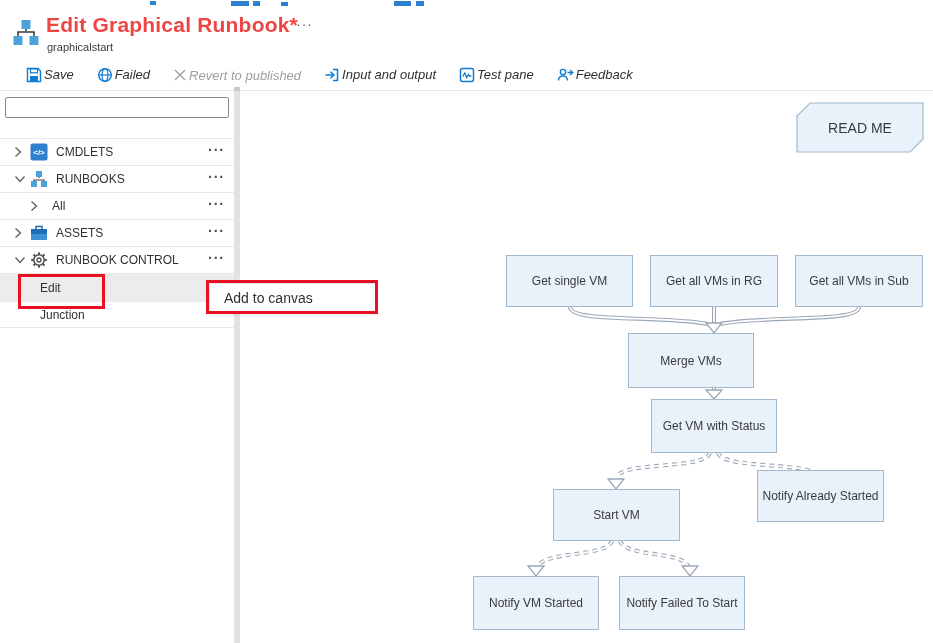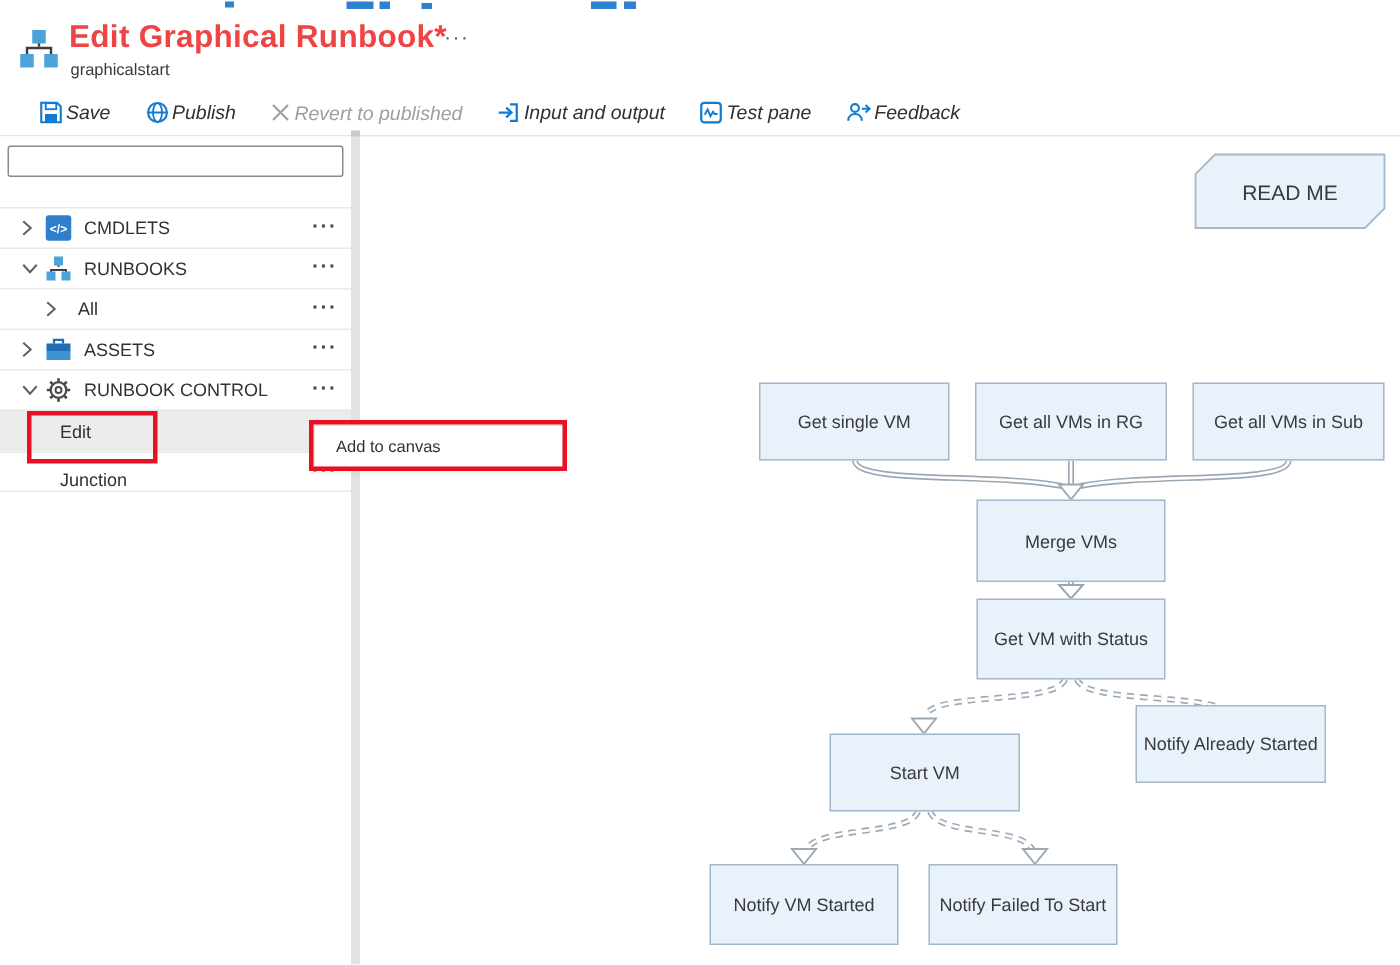--- a/index.html
+++ b/index.html
@@ -32,21 +32,21 @@
   .tree-row .lbl { font-size:12px; color:#323130; margin-left:8px; }
   .tree-row .lbl.noicon { margin-left:10px; }
   .tree-row .dots { position:absolute; right:9px; top:3px; font-size:14px; font-weight:700; color:#4a4a4a; letter-spacing:1px; cursor:pointer; }
   .lastrow { border-bottom:1px solid #e9e9e9; }
 
   .divider { position:absolute; left:234px; top:91px; width:6px; height:552px; background:#e2e2e2; }
   .divider-handle { position:absolute; left:234px; top:87px; width:6px; height:6px; background:#c9c9c9; }
 
   
   .ctx-menu { position:absolute; left:209px; top:283px; width:167px; height:29px; background:#fff; border:1px solid #e3e3e3; box-shadow:0 2px 5px rgba(0,0,0,.12); display:flex; align-items:center; }
-  .ctx-item { font-size:11px; color:#323130; padding-left:14px; cursor:pointer; }
+  .ctx-item { font-size:14px; color:#323130; padding-left:14px; cursor:pointer; }
 
   
   .redbox { position:absolute; border:3px solid #e81123; background:transparent; pointer-events:none; }
 
   
   .node { position:absolute; background:#e9f2fa; border:1px solid #a3b8cb; display:flex; align-items:center; justify-content:center; text-align:center; font-size:12px; color:#3a3a3a; cursor:pointer; padding:2px; }
   .note-label { position:absolute; left:797px; top:103px; width:126px; height:49px; display:flex; align-items:center; justify-content:center; font-size:14px; color:#3a3a3a; cursor:pointer; }
   svg.links { position:absolute; left:0; top:0; pointer-events:none; }
 </style>
 </head>
@@ -83,21 +83,21 @@
     <span>Save</span>
   </div>
   <div class="tb-item">
     <span>
       <svg width="16" height="16" viewBox="0 0 16 16">
           <circle cx="8" cy="8" r="6.3" fill="none" stroke="#0f7bd4" stroke-width="1.4"></circle>
           <ellipse cx="8" cy="8" rx="3" ry="6.3" fill="none" stroke="#0f7bd4" stroke-width="1.2"></ellipse>
           <path d="M1.7 8 h12.6" stroke="#0f7bd4" stroke-width="1.2"></path>
         </svg>
     </span>
-    <span>Publish</span>
+    <span>Failed</span>
   </div>
   <div class="tb-item disabled">
     <span>
       <svg width="14" height="14" viewBox="0 0 14 14">
           <path d="M2 2 L12 12 M12 2 L2 12" stroke="#a19f9d" stroke-width="1.4"></path>
         </svg>
     </span>
     <span>Revert to published</span>
   </div>
   <div class="tb-item">
@@ -171,21 +171,21 @@
     </g>
 
     <polygon points="810,103 923,103 923,139 910,152 797,152 797,116" fill="#e9f2fa" stroke="#a3b8cb" stroke-width="1.2"></polygon>
   </g>
 </svg>
 
 <div class="note-label">READ ME</div>
 <div class="node" style="left:506px;top:255px;width:127px;height:52px;">Get single VM</div>
 <div class="node" style="left:650px;top:255px;width:128px;height:52px;">Get all VMs in RG</div>
 <div class="node" style="left:795px;top:255px;width:128px;height:52px;">Get all VMs in Sub</div>
-<div class="node" style="left:651px;top:333px;width:126px;height:55px;">Merge VMs</div>
+<div class="node" style="left:628px;top:333px;width:126px;height:55px;">Merge VMs</div>
 <div class="node" style="left:651px;top:399px;width:126px;height:54px;">Get VM with Status</div>
 <div class="node" style="left:553px;top:489px;width:127px;height:52px;">Start VM</div>
 <div class="node" style="left:757px;top:470px;width:127px;height:52px;">Notify Already Started</div>
 <div class="node" style="left:473px;top:576px;width:126px;height:54px;">Notify VM Started</div>
 <div class="node" style="left:619px;top:576px;width:126px;height:54px;">Notify Failed To Start</div>
 
 <div class="sidebar">
   <input class="search" value="" placeholder="" style="">
 
   <div class="tree-row" style="top:47px;">
@@ -257,21 +257,21 @@
           </g>
         </svg></span>
     <span class="lbl">RUNBOOK CONTROL</span>
     <span class="dots">···</span>
   </div>
 
   <div class="tree-row selected" style="top:182px;height:28px;">
     <span class="lbl noicon" style="margin-left:40px;">Edit</span>
   </div>
 
-  <div class="tree-row lastrow" style="top:210px;align-items:flex-end;">
+  <div class="tree-row lastrow" style="top:210px;">
     <span class="lbl noicon" style="margin-left:40px;">Junction</span>
     <span class="dots">···</span>
   </div>
 </div>
 
 <div class="divider-handle"></div>
 <div class="divider"></div>
 
 <div class="ctx-menu">
   <div class="ctx-item">Add to canvas</div>

